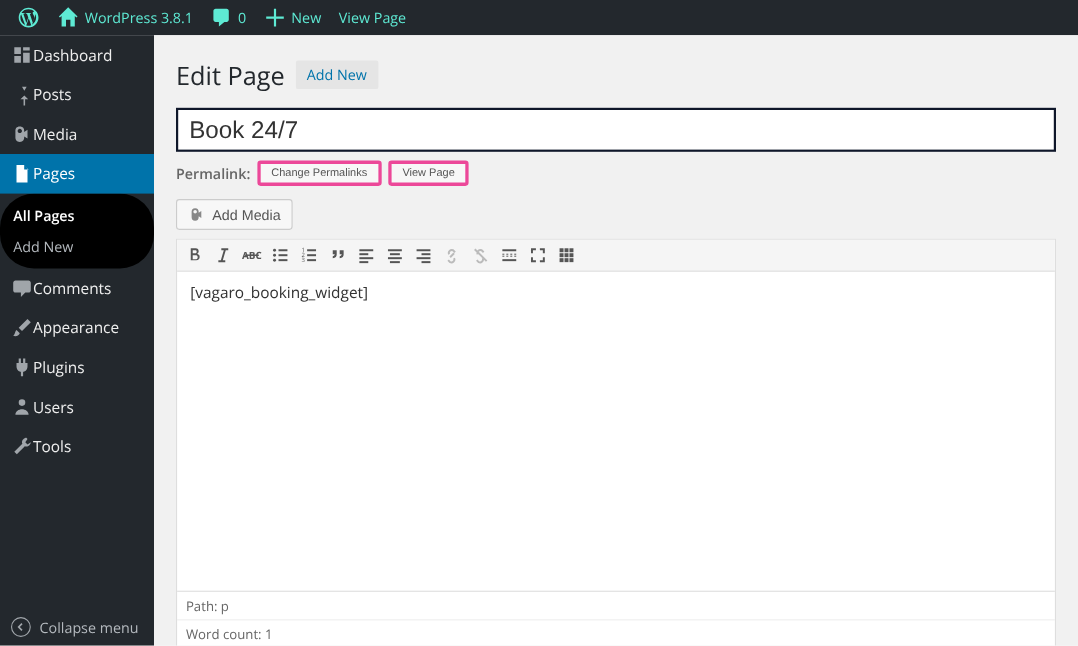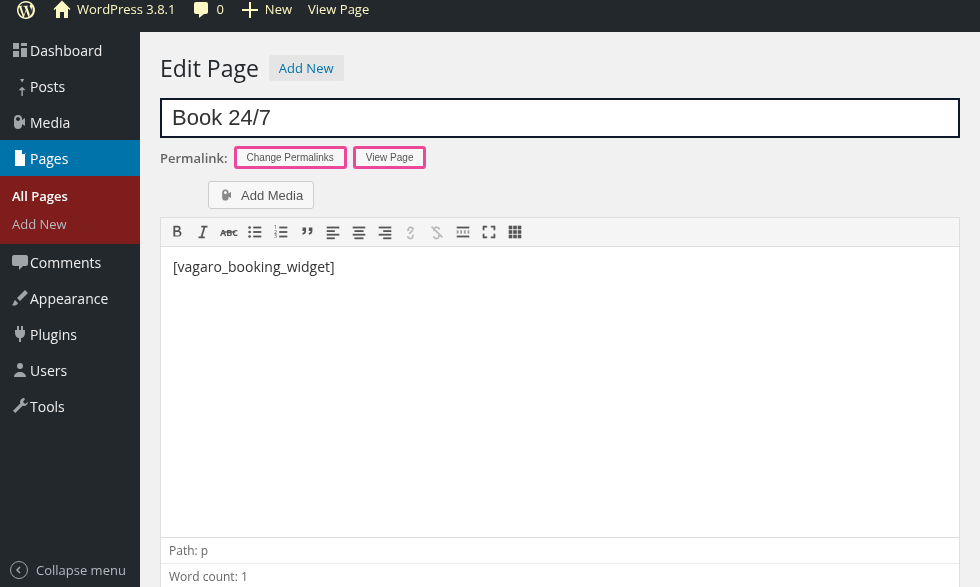--- a/index.html
+++ b/index.html
@@ -1,52 +1,52 @@
 <!DOCTYPE html>
 <html><head>
 <meta charset="utf-8">
 <style>
 * { margin: 0; padding: 0; box-sizing: border-box; }
 body { font-family: "Open Sans", -apple-system, sans-serif; font-size: 13px; color: #333; background: #f1f1f1; width: 980px; height: 587px; overflow: hidden; }
 
 
 .toolbar { background: #23282d; height: 32px; display: flex; align-items: center; color: #eee; padding: 0 8px; font-size: 13px; }
-.toolbar-item { display: flex; padding: 0 8px; height: 32px; color: #fef9c3; cursor: pointer; gap: 5px; }
+.toolbar-item { display: flex; align-items: center; padding: 0 8px; height: 32px; color: #5eead4; cursor: pointer; gap: 5px; }
 .toolbar-icon { width: 20px; height: 20px; display: inline-flex; align-items: center; justify-content: center; fill: currentColor; }
 
 
 .wrap { display: flex; height: calc(100% - 32px); }
 
 
 .sidebar { width: 140px; background: #23282d; color: #eee; display: flex; flex-direction: column; }
 .menu-item { display: flex; align-items: center; padding: 8px 10px; color: #eee; cursor: pointer; font-size: 14px; gap: 0; position: relative; }
 .menu-item.current { background: #0073aa; color: #fff; font-weight: 400; }
 .menu-item.current::after { content: ""; position: absolute; right: -8px; top: 50%; margin-top: -8px; border: 8px solid transparent; border-right-color: #f1f1f1; }
 .menu-item .mi-icon { width: 20px; height: 20px; display: inline-flex; align-items: center; justify-content: center; fill: #a0a5aa; }
 .menu-item.current .mi-icon { fill: #fff; }
-.submenu { background: #7f1d1d; padding: 6px 0; }
+.submenu { background: #000000; padding: 6px 0; border-radius: 31px; }
 .submenu-item { padding: 5px 12px; color: #b4b9be; font-size: 13px; cursor: pointer; }
 .submenu-item.active { color: #fff; font-weight: 600; }
 .collapse { margin-top: auto; display: flex; align-items: center; padding: 8px 10px; color: #b4b9be; cursor: pointer; gap: 8px; font-size: 13px; }
 .collapse .mi-icon { border: 1px solid #a0a5aa; border-radius: 50%; width: 18px; height: 18px; display:inline-flex; align-items: center; justify-content: center; }
 
 
 .main { flex: 1; padding: 20px; overflow: hidden; background: #f1f1f1; }
 .page-header { display: flex; align-items: center; gap: 10px; margin-bottom: 14px; }
 .page-title { font-size: 23px; font-weight: 400; color: #23282d; }
 .page-action { background: #e5e5e5; color: #0073aa; padding: 4px 10px; font-size: 13px; cursor: pointer; border-radius: 2px; }
 
 .title-input { width: 100%; padding: 5px 10px; font-size: 22px; height: 40px; background: #fff; border: 2px solid #0f172a; color: #333; outline: none; }
 
 .permalink-row { display: flex; align-items: center; gap: 6px; margin: 8px 0 12px; font-size: 13px; color: #666; }
 .permalink-label { font-weight: 600; color: #666; }
 .permalink-url { color: #666; }
 .mini-btn { background: #f7f7f7; border: 3px solid #ec4899; color: #555; padding: 3px 10px; font-size: 10px; border-radius: 3px; cursor: pointer; }
 
-.add-media-btn { background: #f7f7f7; border: 1px solid #ccc; color: #555; padding: 5px 10px; font-size: 13px; border-radius: 3px; cursor: pointer; display: inline-flex; align-items: center; gap: 6px; margin-bottom: 8px; margin-left: 48px; }
+.add-media-btn { background: #f7f7f7; border: 1px solid #ccc; color: #555; padding: 5px 10px; font-size: 13px; border-radius: 3px; cursor: pointer; display: inline-flex; align-items: center; gap: 6px; margin-bottom: 8px; }
 .add-media-btn svg { width: 16px; height: 16px; fill: #888; }
 
 .editor-box { border: 1px solid #dedede; background: #fff; }
 .editor-toolbar { background: #f5f5f5; border-bottom: 1px solid #dedede; display: flex; align-items: center; padding: 2px 4px; gap: 2px; }
 .ed-btn { width: 24px; height: 24px; display: inline-flex; align-items: center; justify-content: center; cursor: pointer; color: #555; border-radius: 2px; }
 .ed-btn svg { width: 18px; height: 18px; fill: currentColor; }
 .ed-btn.disabled { color: #bbb; cursor: default; }
 
 .editor-content { min-height: 290px; padding: 10px 12px; font-size: 14px; color: #333; }
 

